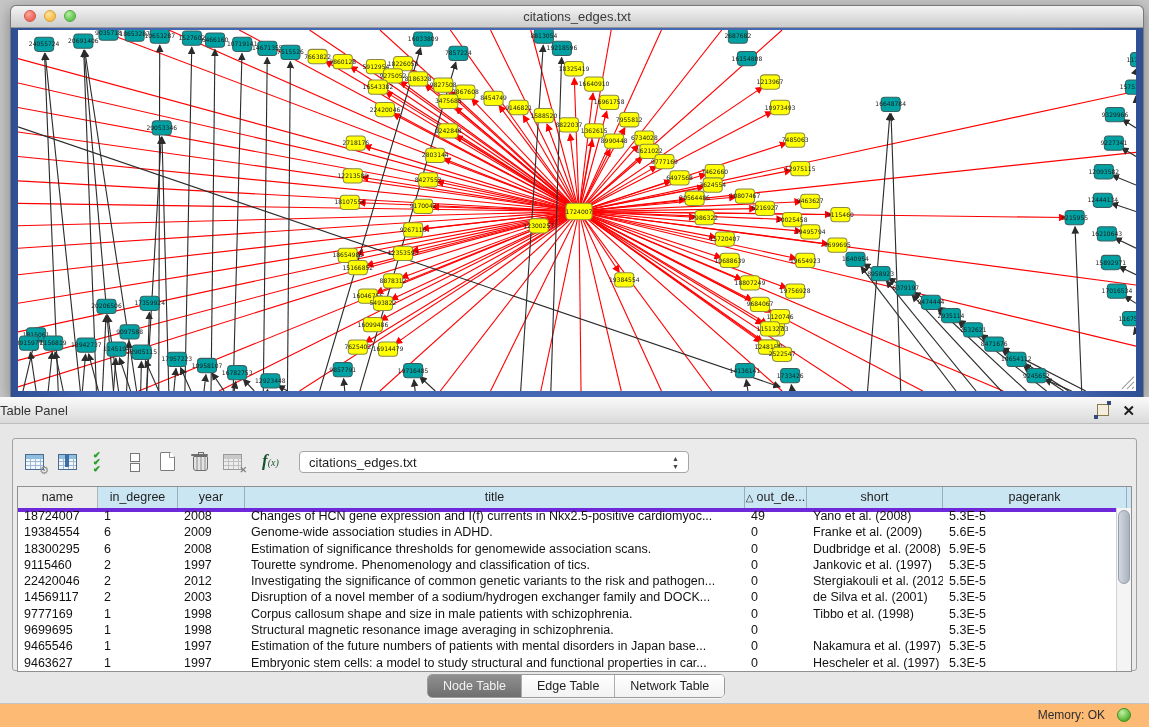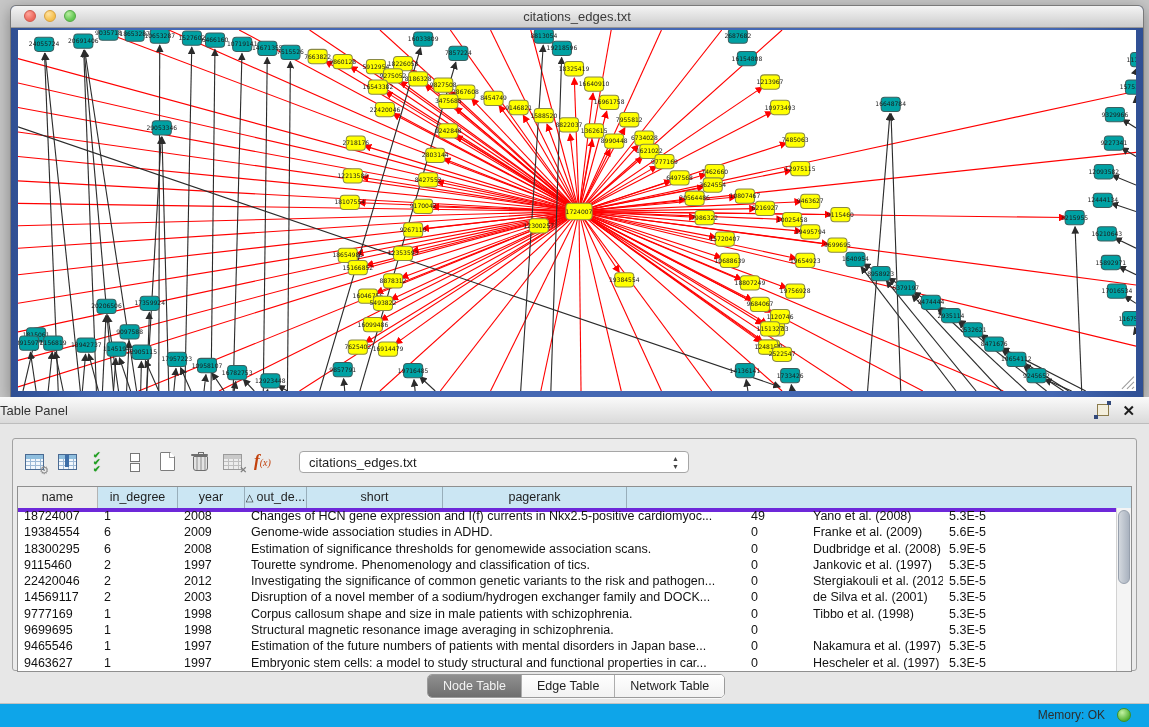--- a/index.html
+++ b/index.html
@@ -39,21 +39,21 @@
   .colhl{position:absolute;left:9px;top:6px;width:4px;height:12px;background:#3d6ea8;}
   .checks{position:absolute;left:4px;top:3px;font-size:9px;line-height:7px;color:#1fa321;white-space:pre;text-shadow:0 0 1px #0c7a0e;}
   .boxes{position:absolute;left:8px;top:4px;width:8px;height:7px;border:1px solid #777;background:#fff;}
   .boxes::after{content:"";position:absolute;left:-1px;top:9px;width:8px;height:7px;border:1px solid #777;background:#fff;}
   .doc{position:absolute;left:5px;top:3px;width:13px;height:17px;border:1px solid #7c7c7c;background:#fff;border-radius:1px;}
   .doc::after{content:"";position:absolute;right:-1px;top:-1px;border-style:solid;border-width:0 5px 5px 0;border-color:transparent #ebebeb transparent transparent;box-shadow:-1px 1px 0 #9a9a9a;}
   .trash{position:absolute;left:5px;top:7px;width:13px;height:13px;border:1px solid #6e6e6e;border-radius:1px 1px 3px 3px;background:repeating-linear-gradient(90deg,#e3e3e3 0 2px,#b9b9b9 2px 4px);}
   .trash::before{content:"";position:absolute;left:-3px;top:-3px;width:17px;height:2px;background:#6e6e6e;border-radius:1px;}
   .trash::after{content:"";position:absolute;left:4px;top:-5px;width:4px;height:2px;border:1px solid #6e6e6e;border-bottom:none;}
   .xmark{position:absolute;right:-2px;bottom:0;font-size:9px;color:#808080;font-weight:bold;}
-  .fx{position:absolute;left:0;top:2px;font-family:"Liberation Serif",serif;font-style:italic;color:#c2410c;}
+  .fx{position:absolute;left:8px;top:2px;font-family:"Liberation Serif",serif;font-style:italic;color:#14532d;}
   .fx b{font-size:17px;font-weight:bold;}
   .fx i{font-size:10px;}
   .combo{margin-left:12px;width:390px;height:22px;background:#fff;border:1px solid #a6a6a6;border-radius:4px;font-size:13px;line-height:22px;padding-left:9px;position:relative;color:#1e1e1e;box-sizing:border-box;}
   .combo-arrows{position:absolute;right:9px;top:3px;font-size:7px;line-height:8px;color:#444;text-align:center;}
 
   .tbl-wrap{position:absolute;left:4px;top:47px;right:4px;height:184px;border:1px solid #8f8f8f;background:#fff;}
   .thead{height:21px;display:flex;border-bottom:4px solid #6d28d9;background:#cbe6f3;}
   .th{box-sizing:border-box;border-right:1px solid #98aeba;background:#cbe6f3;font-size:12.5px;text-align:center;line-height:20px;color:#1f1f1f;overflow:hidden;white-space:nowrap;flex:none;}
   .th.gray{background:#ececec;border-right-color:#b3b3b3;}
   .th .sortglyph{font-size:10px;margin-right:3px;color:#222;}
@@ -61,21 +61,21 @@
   .tr{display:flex;height:16.3px;}
   .td{box-sizing:border-box;padding-left:6px;font-size:12.5px;line-height:16.3px;white-space:nowrap;overflow:hidden;color:#121212;flex:none;}
   .vscroll{position:absolute;right:0;top:21px;bottom:0;width:14px;background:#f4f4f4;border-left:1px solid #d2d2d2;}
   .thumb{position:absolute;left:1px;top:2px;width:10px;height:72px;border-radius:6px;background:linear-gradient(90deg,#d3d8de,#a9b2bf);border:1px solid #97a0ad;}
 
   .tabs{position:absolute;left:427px;top:277px;height:22px;display:flex;border:1px solid #9b9b9b;border-radius:5px;overflow:hidden;background:#fff;box-shadow:0 1px 0 rgba(255,255,255,.7);}
   .tab{font-size:12.5px;line-height:22px;padding:0 15px;color:#1f1f1f;border-right:1px solid #adadad;background:linear-gradient(#ffffff,#f2f2f2);white-space:nowrap;}
   .tab:last-child{border-right:none;}
   .tab.sel{background:linear-gradient(#909090,#6f6f6f);color:#f3f3f3;}
 
-  .status{position:absolute;left:0;top:703px;width:1149px;height:24px;background:#0ea5e9;border-top:1px solid #c2c2c2;box-sizing:border-box;}
+  .status{position:absolute;left:0;top:703px;width:1149px;height:24px;background:#fdba74;border-top:1px solid #c2c2c2;box-sizing:border-box;}
   .memlabel{position:absolute;right:44px;line-height:23px;font-size:12px;color:#2e2e2e;}
   .memdot{position:absolute;right:18px;top:4px;width:14px;height:14px;border-radius:50%;background:radial-gradient(circle at 35% 30%,#c2f2a2,#4fae2e 75%);border:1px solid #3f9023;box-sizing:border-box;}
 </style>
 </head>
 <body>
 
 <div id="screen">
 
   <section class="netwin">
     <div class="titlebar">
@@ -851,20 +851,21 @@
           <span>citations_edges.txt</span>
           <span class="combo-arrows">▲<br>▼</span>
         </div>
       </div>
 
       <div class="tbl-wrap">
         <div class="thead" id="thead">
             <div class="th gray" style="width: 80px;">name</div>
             <div class="th" style="width: 80px;">in_degree</div>
             <div class="th" style="width: 67px;">year</div>
+            <div class="th" style="width: 500px;">title</div>
             <div class="th" style="width: 62px;"><span class="sortglyph">△</span>out_de...</div>
             <div class="th" style="width: 136px;">short</div>
             <div class="th" style="width: 184px;">pagerank</div>
           </div>
         <div class="tbody" id="tbody">
             <div class="tr">
               <div class="td" style="width: 80px;">18724007</div>
               <div class="td" style="width: 80px;">1</div>
               <div class="td" style="width: 67px;">2008</div>
               <div class="td" style="width: 500px;">Changes of HCN gene expression and I(f) currents in Nkx2.5-positive cardiomyoc...</div>

